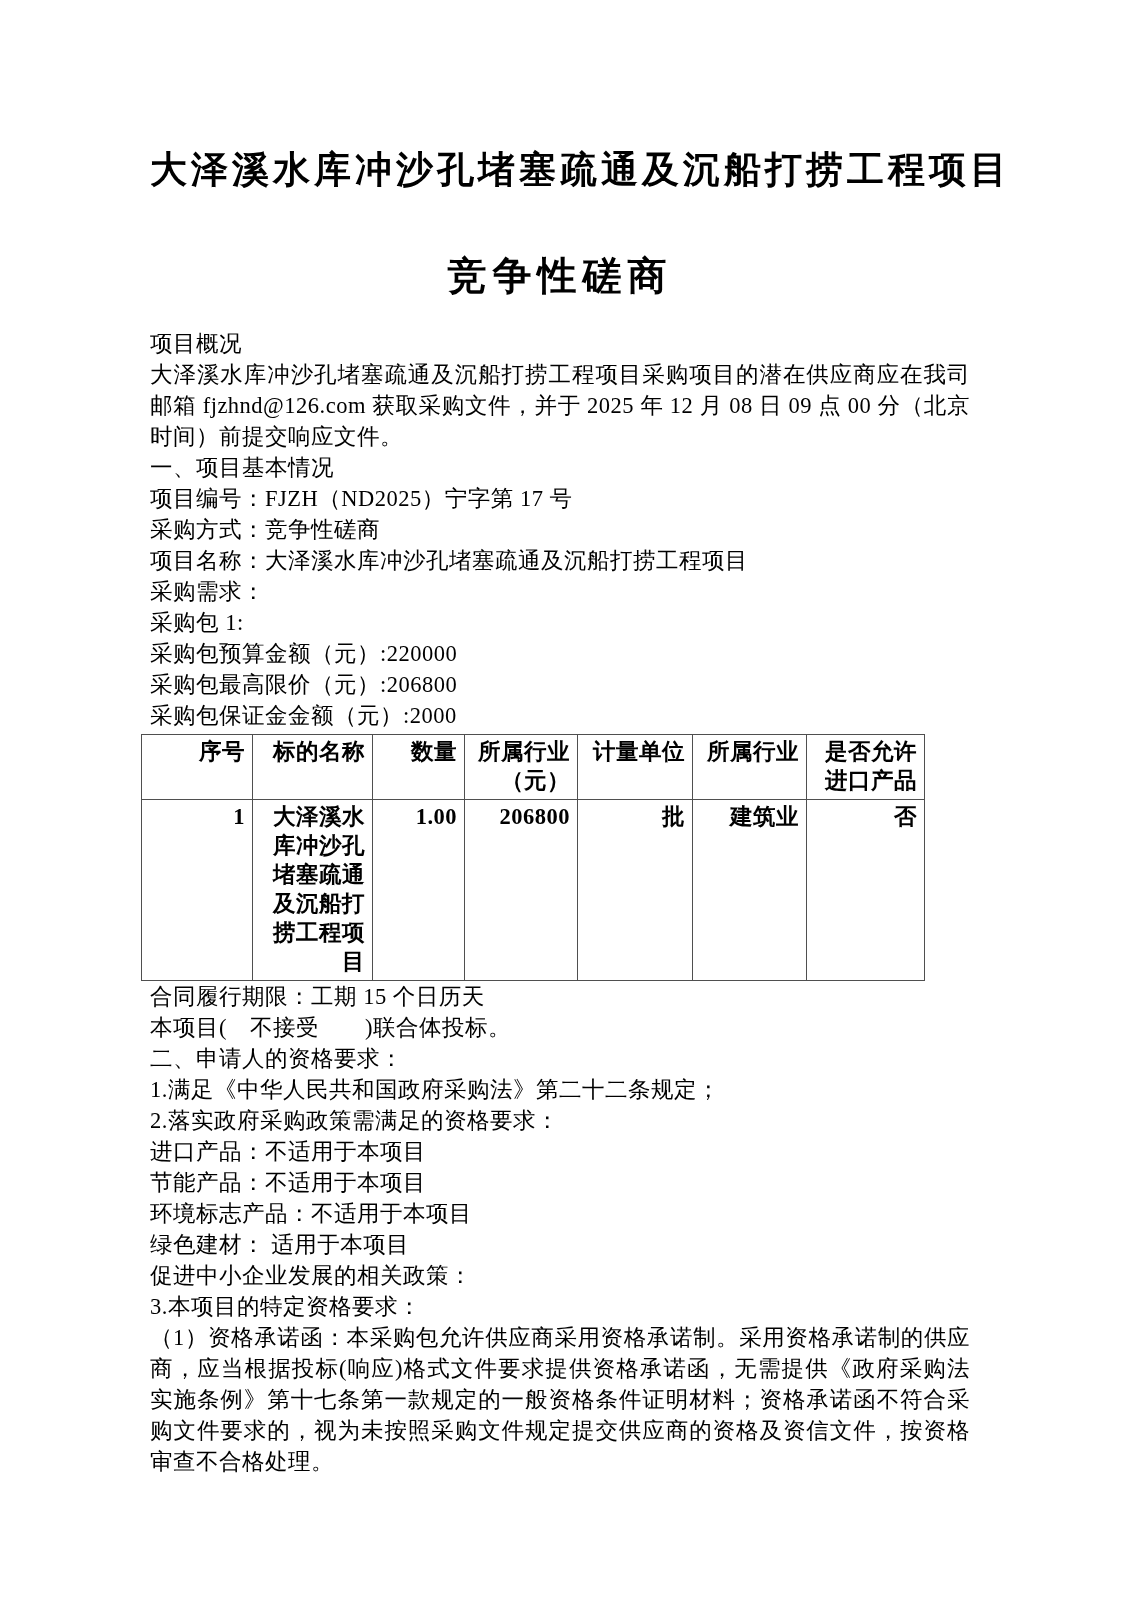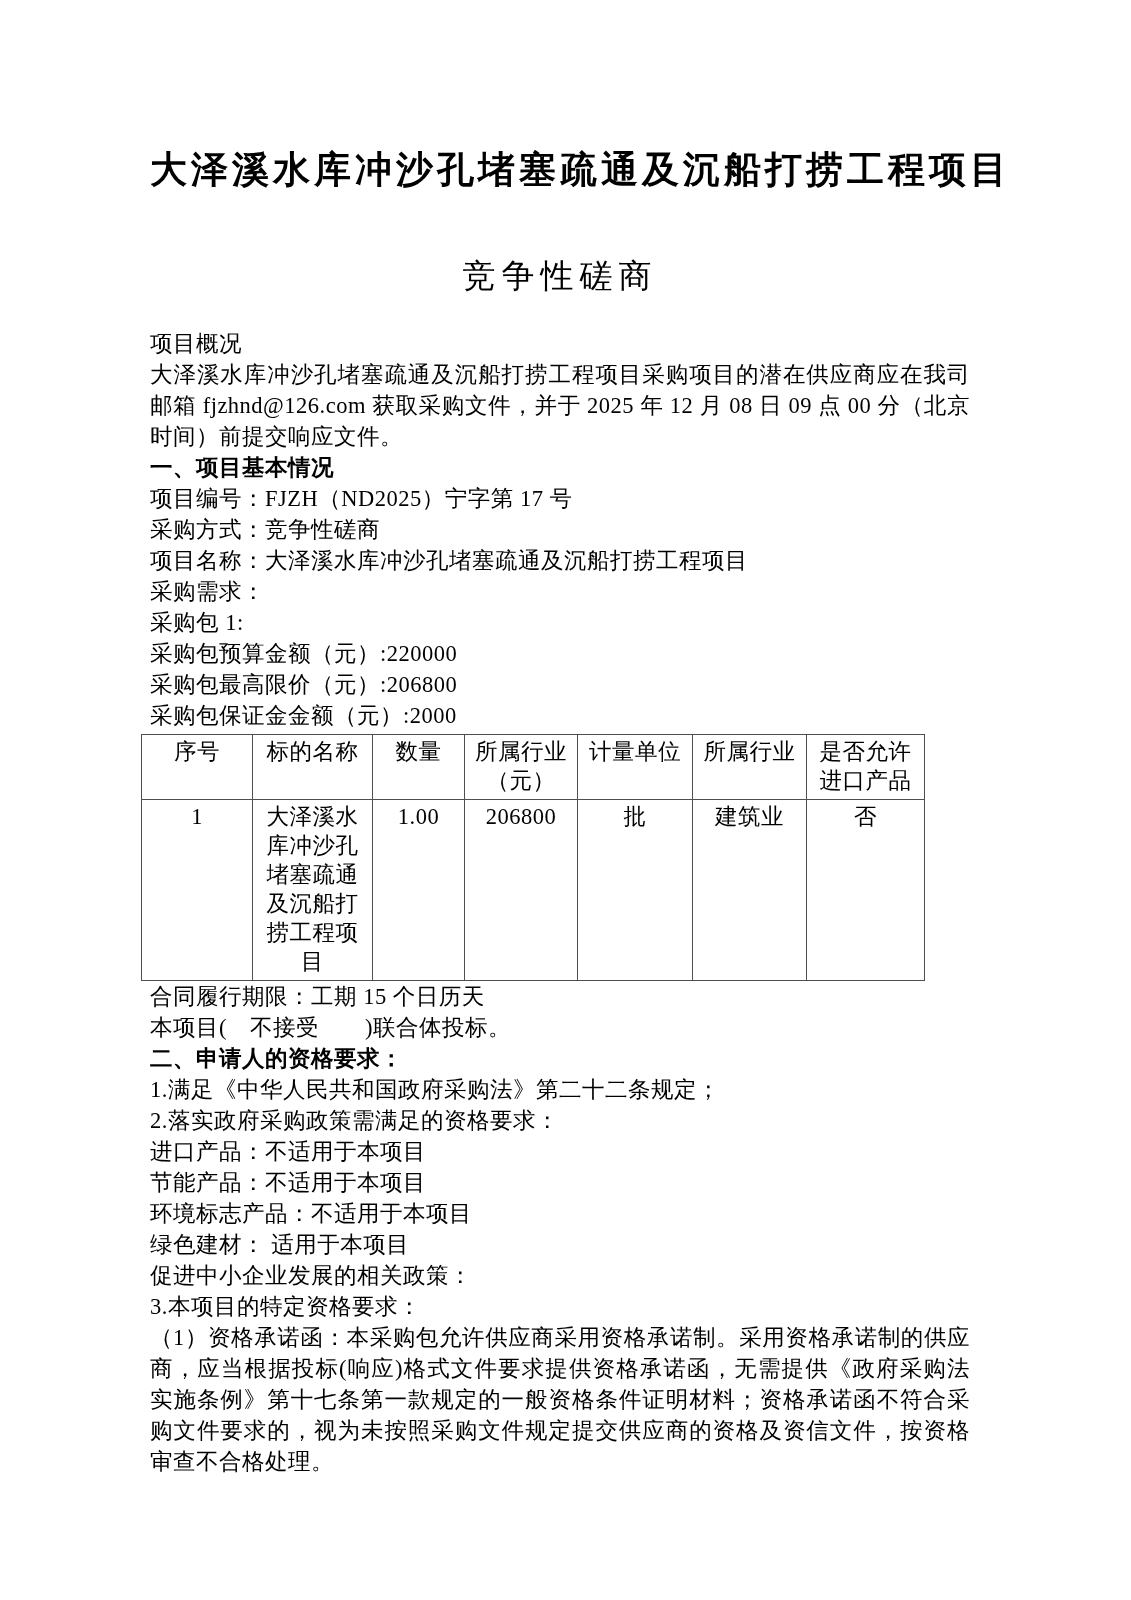--- a/index.html
+++ b/index.html
@@ -25,48 +25,48 @@
     margin: 0 0 64px 0;
     font-size: 37px;
     line-height: 44px;
     font-weight: bold;
     text-align: center;
     letter-spacing: 4px;
     white-space: nowrap;
   }
   .doc-subtitle {
     margin: 0 0 32px 0;
-    font-size: 33px;
+    font-size: 39px;
     line-height: 40px;
-    font-weight: normal;
+    font-weight: bold;
     text-align: center;
     letter-spacing: 6px;
   }
   p.line {
     margin: 0;
     font-size: 22.5px;
     line-height: 31px;
     letter-spacing: 0.5px;
   }
-  .bold { font-weight: bold; }
+  .bold { font-weight: normal; }
   .justify { text-align: justify; }
   .pkg-gap { margin-top: 12px; }
   table.lot-table {
     border-collapse: collapse;
     table-layout: fixed;
     width: 783px;
     margin: 3px 0 0 -9px;
   }
   table.lot-table th,
   table.lot-table td {
     border: 1px solid #4f4f4f;
     font-size: 22.5px;
-    font-weight: normal;
+    font-weight: bold;
     line-height: 29px;
-    text-align: center;
+    text-align: right;
     vertical-align: top;
     padding: 2px 7px 4px 7px;
     letter-spacing: 0.5px;
     word-break: break-all;
     overflow: hidden;
   }
   col.c-seq      { width: 111px; }
   col.c-name     { width: 120px; }
   col.c-qty      { width:  92px; }
   col.c-amount   { width: 113px; }

